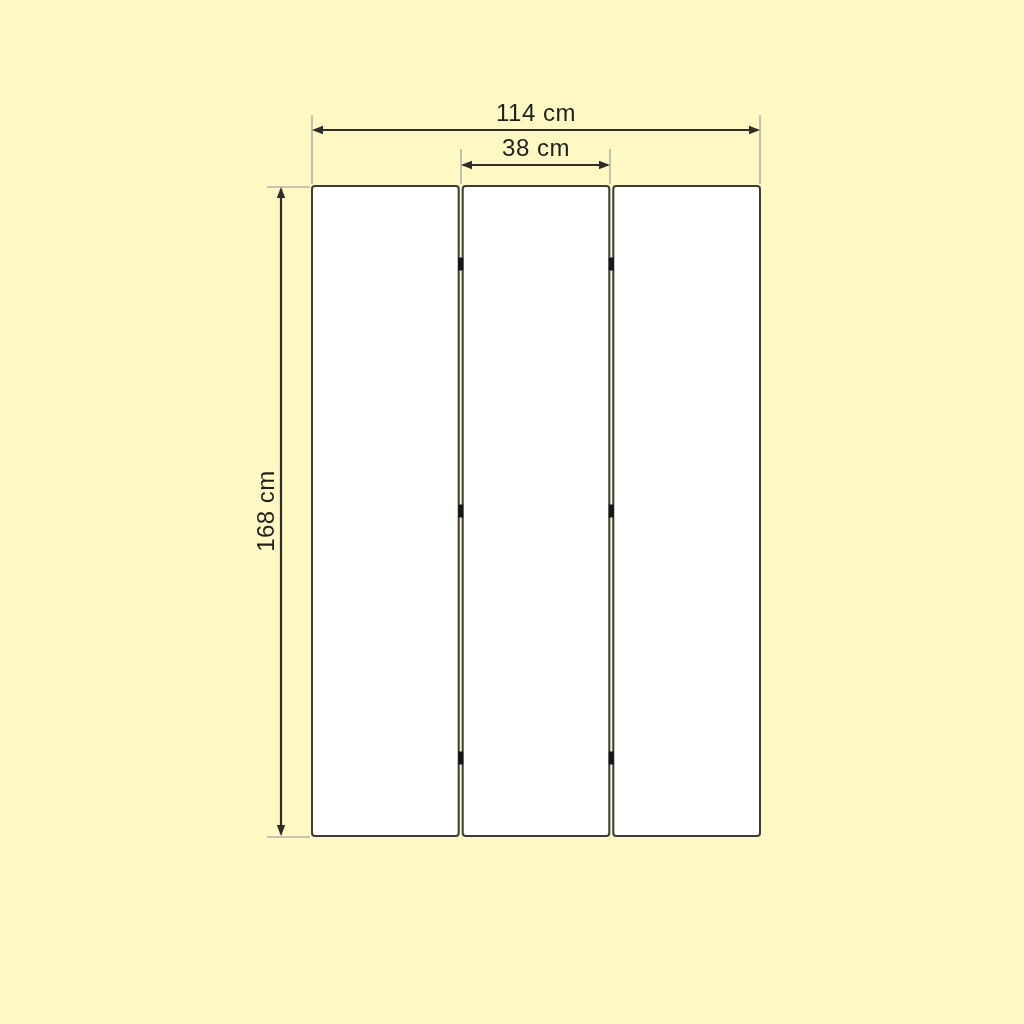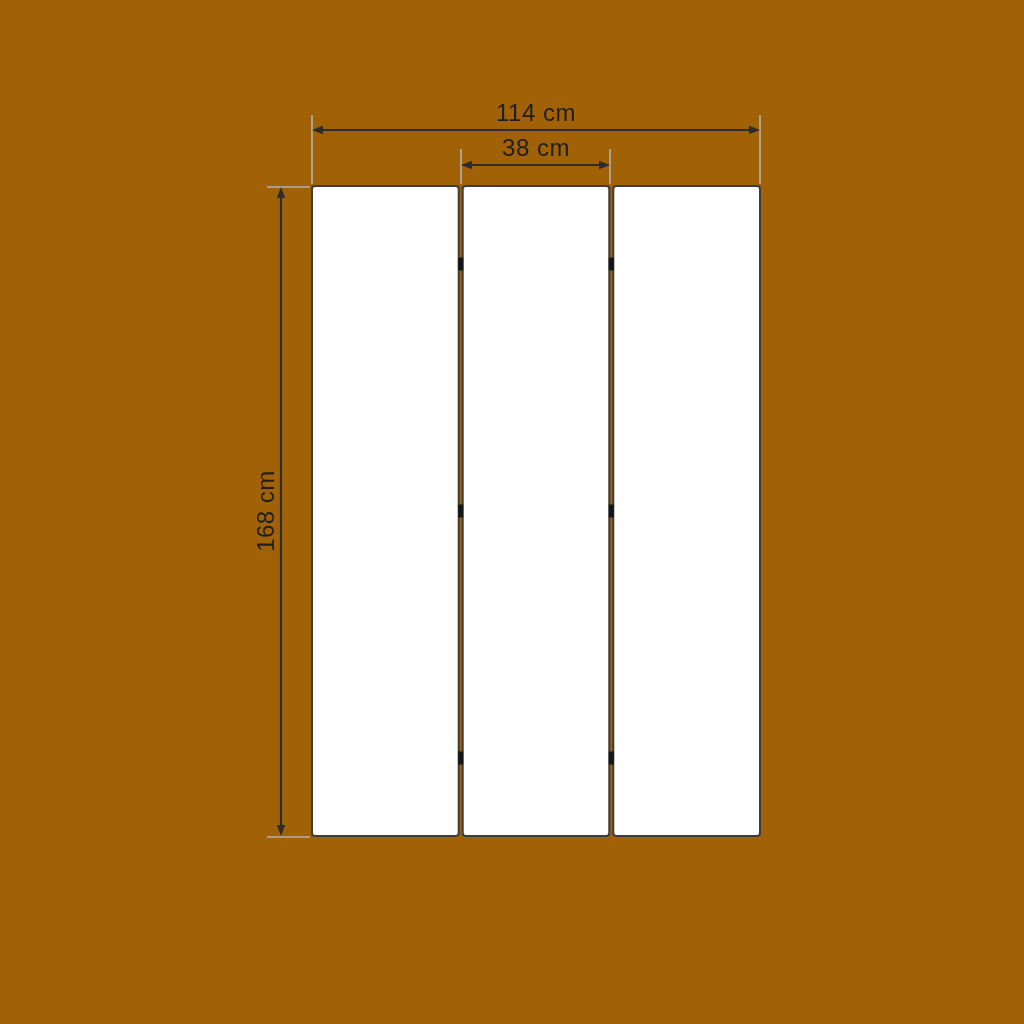--- a/index.html
+++ b/index.html
@@ -7,21 +7,21 @@
     padding: 0;
     background: #ffffff;
     width: 1024px;
     height: 1024px;
     overflow: hidden;
   }
   .canvas-wrap {
     position: relative;
     width: 1024px;
     height: 1024px;
-    background: #a16207;
+    background: #fef9c3;
   }
   svg {
     display: block;
     width: 1024px;
     height: 1024px;
   }
   .panel {
     fill: #ffffff;
     stroke: #3c3c3c;
     stroke-width: 2;

